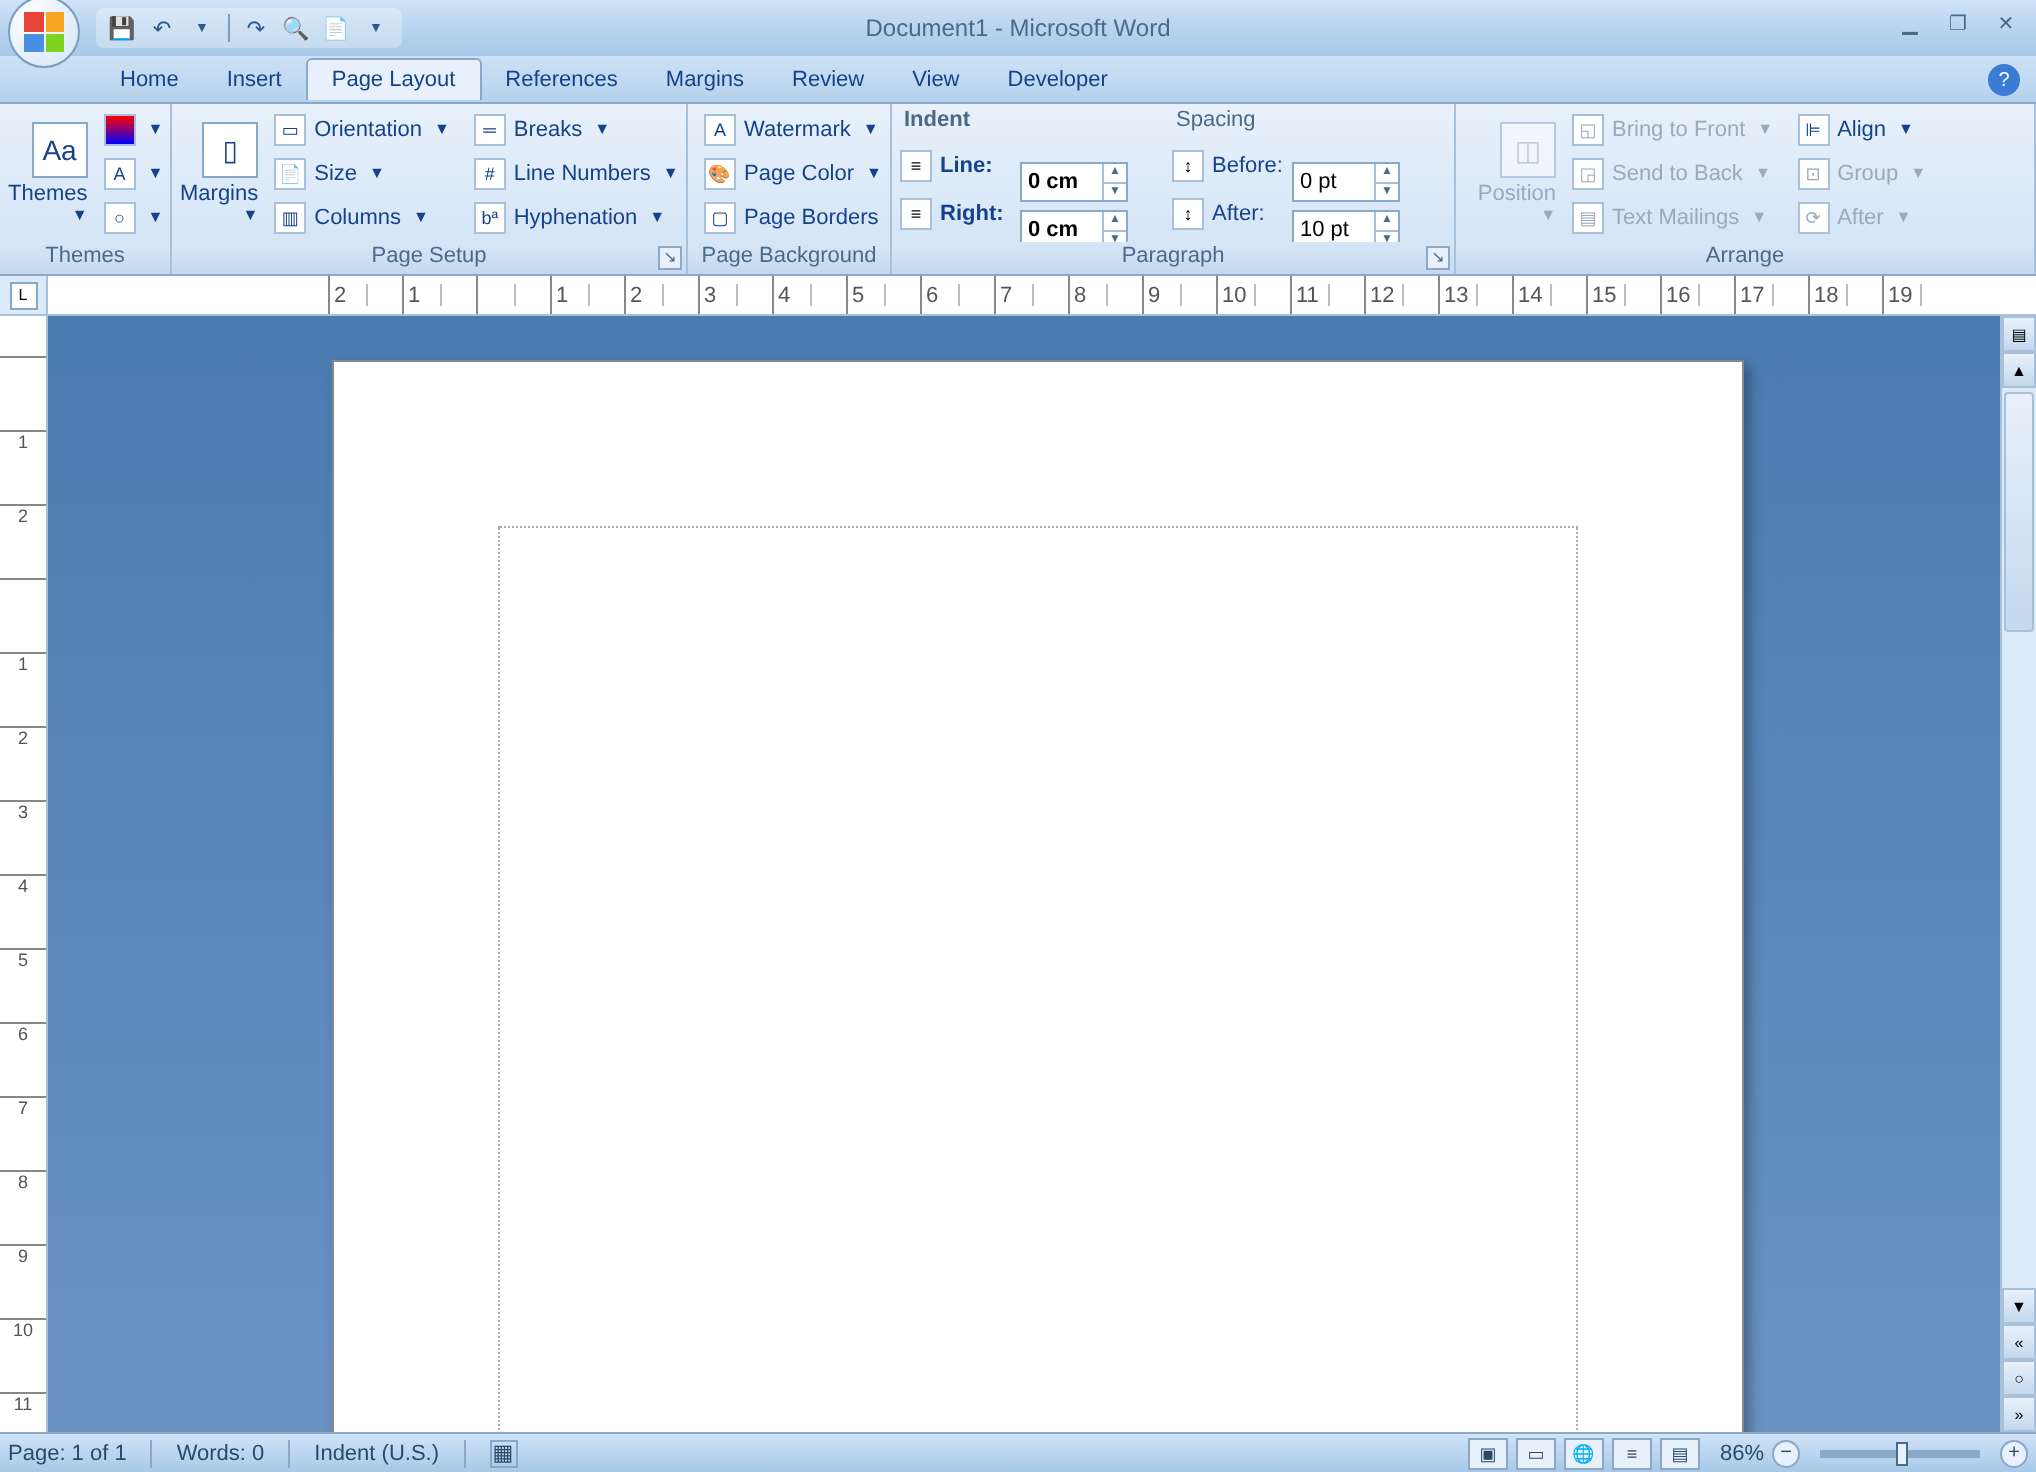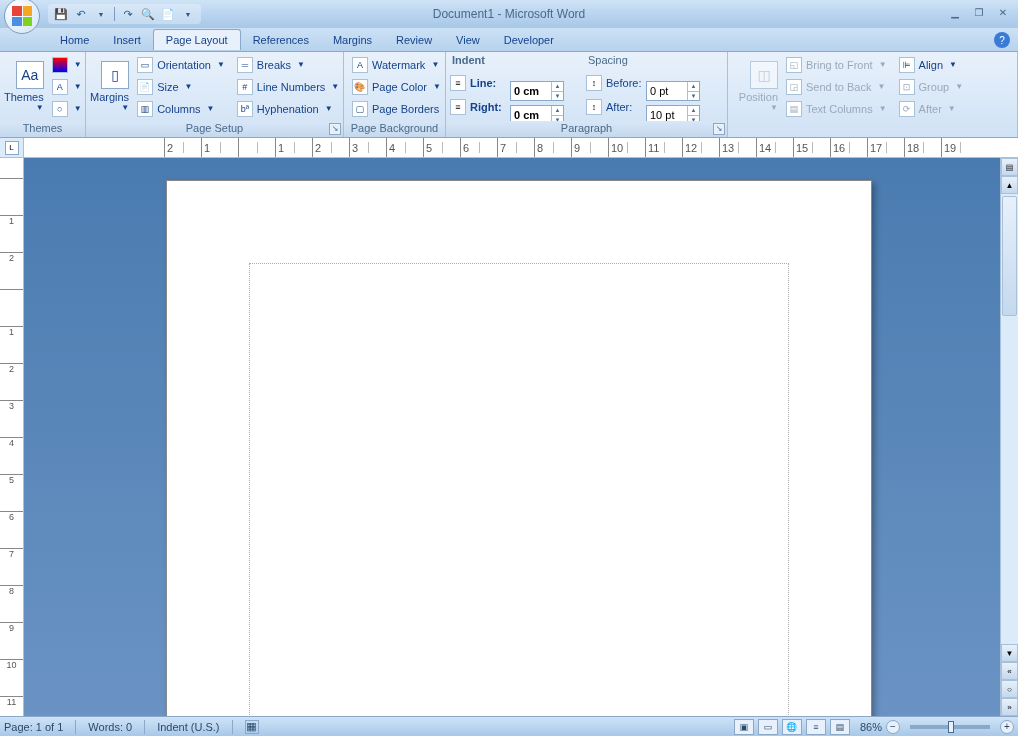--- a/index.html
+++ b/index.html
@@ -284,21 +284,21 @@
             <span>Bring to Front</span>
             <span class="dd">▼</span>
           </span>
         <span class="small-btn disabled">
             <span class="small-icon">◲</span>
             <span>Send to Back</span>
             <span class="dd">▼</span>
           </span>
         <span class="small-btn disabled">
             <span class="small-icon">▤</span>
-            <span>Text Columns</span>
+            <span>Text Mailings</span>
             <span class="dd">▼</span>
           </span>
       </div>
       <div class="small-col">
         <span class="small-btn">
             <span class="small-icon">⊫</span>
             <span>Align</span>
             <span class="dd">▼</span>
           </span>
         <span class="small-btn disabled">
@@ -306,20 +306,21 @@
             <span>Group</span>
             <span class="dd">▼</span>
           </span>
         <span class="small-btn disabled">
             <span class="small-icon">⟳</span>
             <span>After</span>
             <span class="dd">▼</span>
           </span>
       </div>
     </div>
+    <div class="group-label">Arrange</div>
   </div>
 </div>
 
 <div class="ruler-row">
   <div class="ruler-corner">
       <div class="ruler-corner-box">L</div>
     </div>
   <div class="h-ruler">
     <div class="h-ruler-inner" id="h-ruler-inner">
         <div class="ruler-seg">

